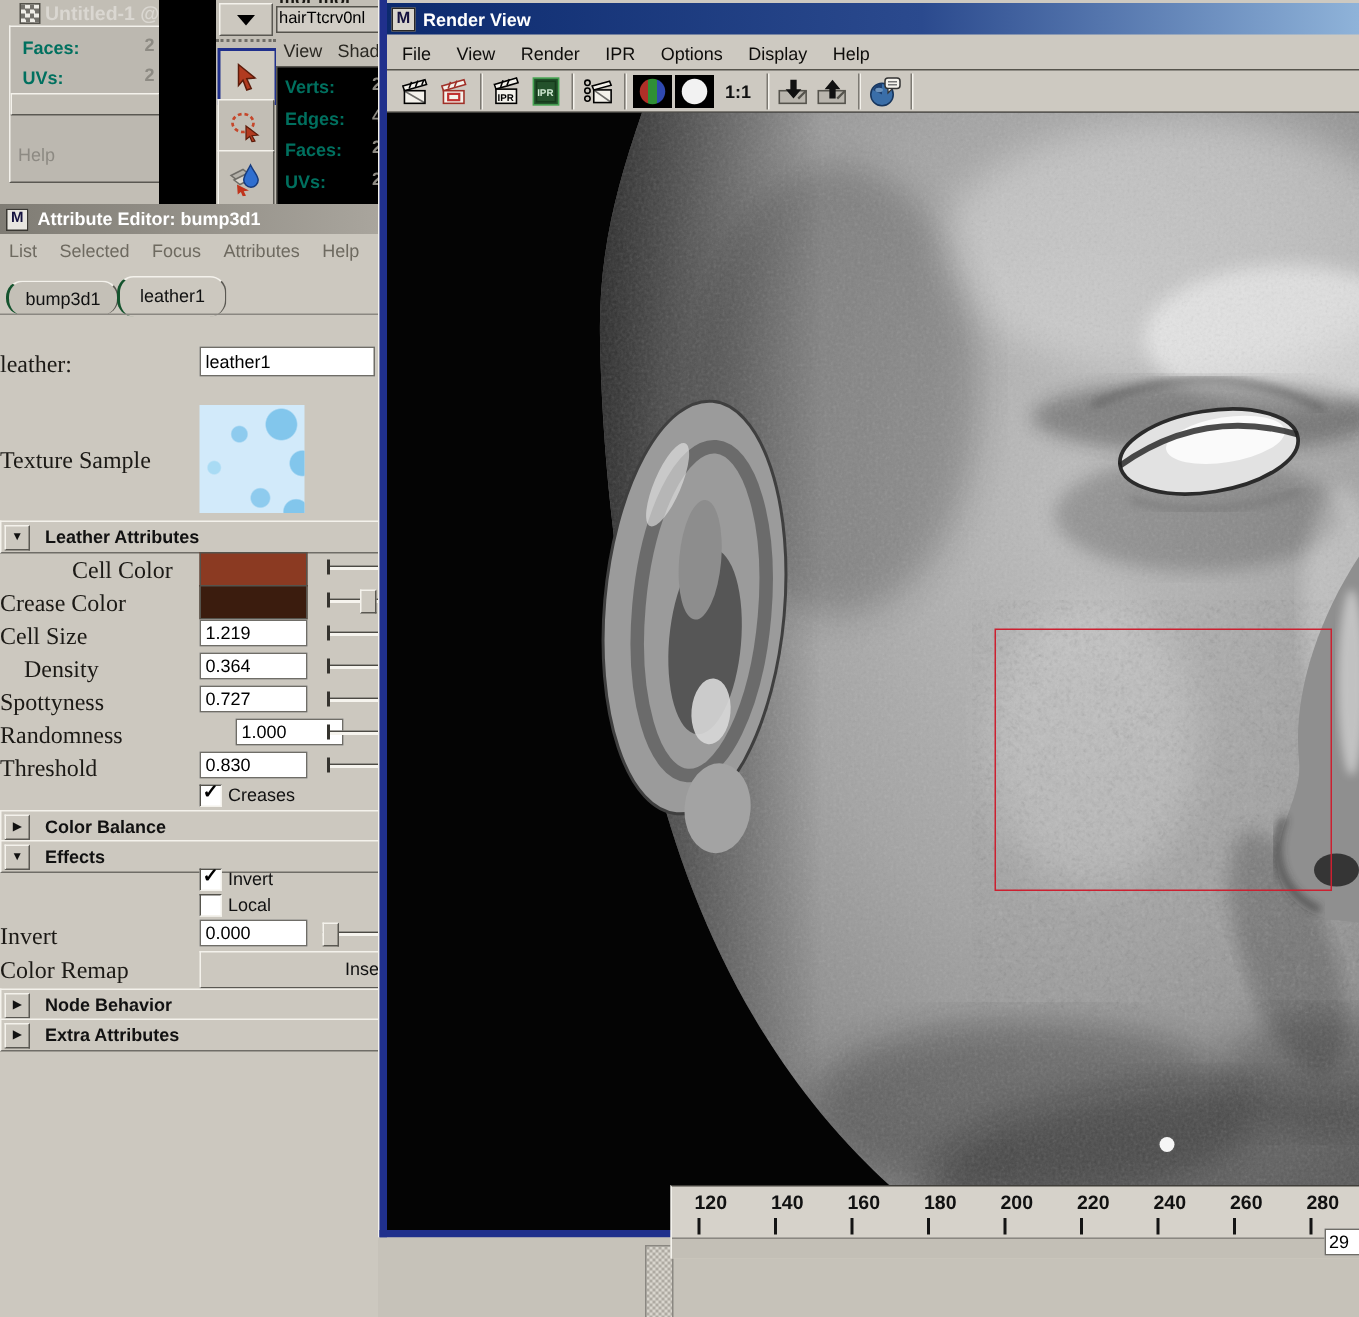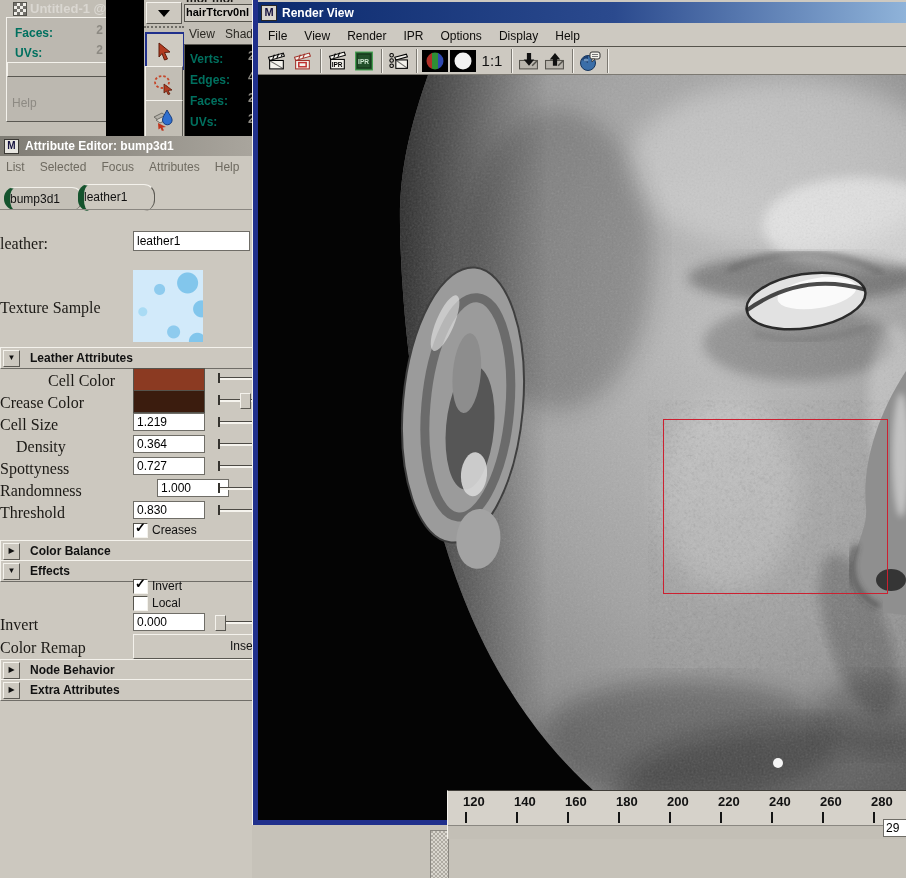--- a/index.html
+++ b/index.html
@@ -33,23 +33,23 @@
   .slider{position:absolute;height:14px;width:40px;}
   .slider .groove{position:absolute;top:6px;left:0;right:0;height:2px;background:#f6f4ee;border-top:1px solid #4c4a44;}
   .slider .tick{position:absolute;left:0;top:2px;width:2px;height:10px;background:#35332e;}
   .slider .handle{position:absolute;top:0;width:9px;height:14px;background:#ccc8bf;
       border-top:1px solid #f4f2ec;border-left:1px solid #f4f2ec;
       border-right:1px solid #5a5852;border-bottom:1px solid #5a5852;}
   .ticon{width:26px;height:24px;display:flex;align-items:center;justify-content:center;}
   .tsep{width:1px;height:24px;background:#7c7972;margin:0 4px;box-shadow:1px 0 0 #f4f2ec;}
   .ruler-num{position:absolute;top:3px;font-size:13px;font-weight:bold;color:#111;}
   .ruler-tickmark{position:absolute;top:21px;width:2px;height:11px;background:#141414;}
-  .tab{position:absolute;background:#ccc8bf;border-top:1px solid #f4f2ec;border-left:6px solid #14532d;
+  .tab{position:absolute;background:#ccc8bf;border-top:1px solid #f4f2ec;border-left:2px solid #14532d;
        border-right:1px solid #5a5852;border-top-left-radius:3px;border-top-right-radius:3px;
-       font-size:12px;border-radius:11px;}
+       font-size:12px;text-align:center;border-radius:11px;}
   .hatch{background-image:conic-gradient(#d9d6ce 25%,#aeaaa2 0 50%,#d9d6ce 0 75%,#aeaaa2 0);
          background-size:4px 4px;}
   .checker{background-image:conic-gradient(#efede7 25%,#73716b 0 50%,#efede7 0 75%,#73716b 0);
            background-size:6px 6px;}
 </style>
 </head>
 <body>
 
 <div id="stage">
 
@@ -96,21 +96,21 @@
           <polygon points="6,16 14,20 10.5,20.5 12,23.5 9.8,23.8 8.6,21 6.5,22.6" fill="#c0341c"></polygon>
         </svg>
       </div>
     </div>
 
     <div class="abs" style="left:184px;top:0;width:68px;height:136px;background:#c2beb5;overflow:hidden;">
       <div class="abs" style="left:2px;top:-8px;height:10px;overflow:hidden;font-size:12px;font-weight:bold;color:#1a1814;white-space:nowrap;">
         <span>mor mor</span>
       </div>
       <div class="abs" style="left:0;top:4px;width:68px;height:16px;background:#d1cdc5;border:1px solid #55534c;overflow:hidden;">
-        <span class="abs" style="left:1px;top:1px;font-size:11px;font-weight:bold;color:#000;white-space:nowrap;">hairTtcrv0nl</span>
+        <span class="abs" style="left:1px;top:1px;font-size:11px;font-weight:normal;color:#000;white-space:nowrap;">hairTtcrv0nl</span>
       </div>
       <div class="abs" style="left:0;top:26px;width:68px;height:17px;overflow:hidden;white-space:nowrap;">
         <span class="menu-item abs" style="left:5px;top:1px;color:#2b2923;">View</span>
         <span class="menu-item abs" style="left:41px;top:1px;color:#2b2923;">Shading</span>
       </div>
       <div class="abs sunken" style="left:0;top:44px;width:68px;height:92px;background:#000000;overflow:hidden;">
         <div class="abs" style="left:5px;top:4px;width:70px;">
           <span class="teal">Verts:</span>
           <span class="statval abs" style="left:58px;top:0;">2</span>
         </div>
@@ -343,21 +343,21 @@
           </g>
         </svg>
       </div>
       <div class="ticon" style="width:28px;">
         <svg width="26" height="22" viewBox="0 0 26 22">
           <rect width="26" height="22" fill="#000"></rect>
           <circle cx="13" cy="11" r="8.5" fill="#f2f2f2"></circle>
         </svg>
       </div>
       <div class="ticon" style="width:30px;">
-        <span style="font-size:15px;font-weight:normal;">1:1</span>
+        <span style="font-size:12px;font-weight:bold;">1:1</span>
       </div>
       <div class="tsep"></div>
       <div class="ticon">
         <svg width="22" height="20" viewBox="0 0 20 19">
           <rect x="1" y="9" width="17" height="8" fill="#b9b5ad" stroke="#55534c"></rect>
           <polygon points="8,2 12,2 12,8 15,8 10,14 5,8 8,8" fill="#111"></polygon>
           <line x1="13" y1="14" x2="18" y2="9" stroke="#55534c" stroke-width="1.4"></line>
         </svg>
       </div>
       <div class="ticon">

